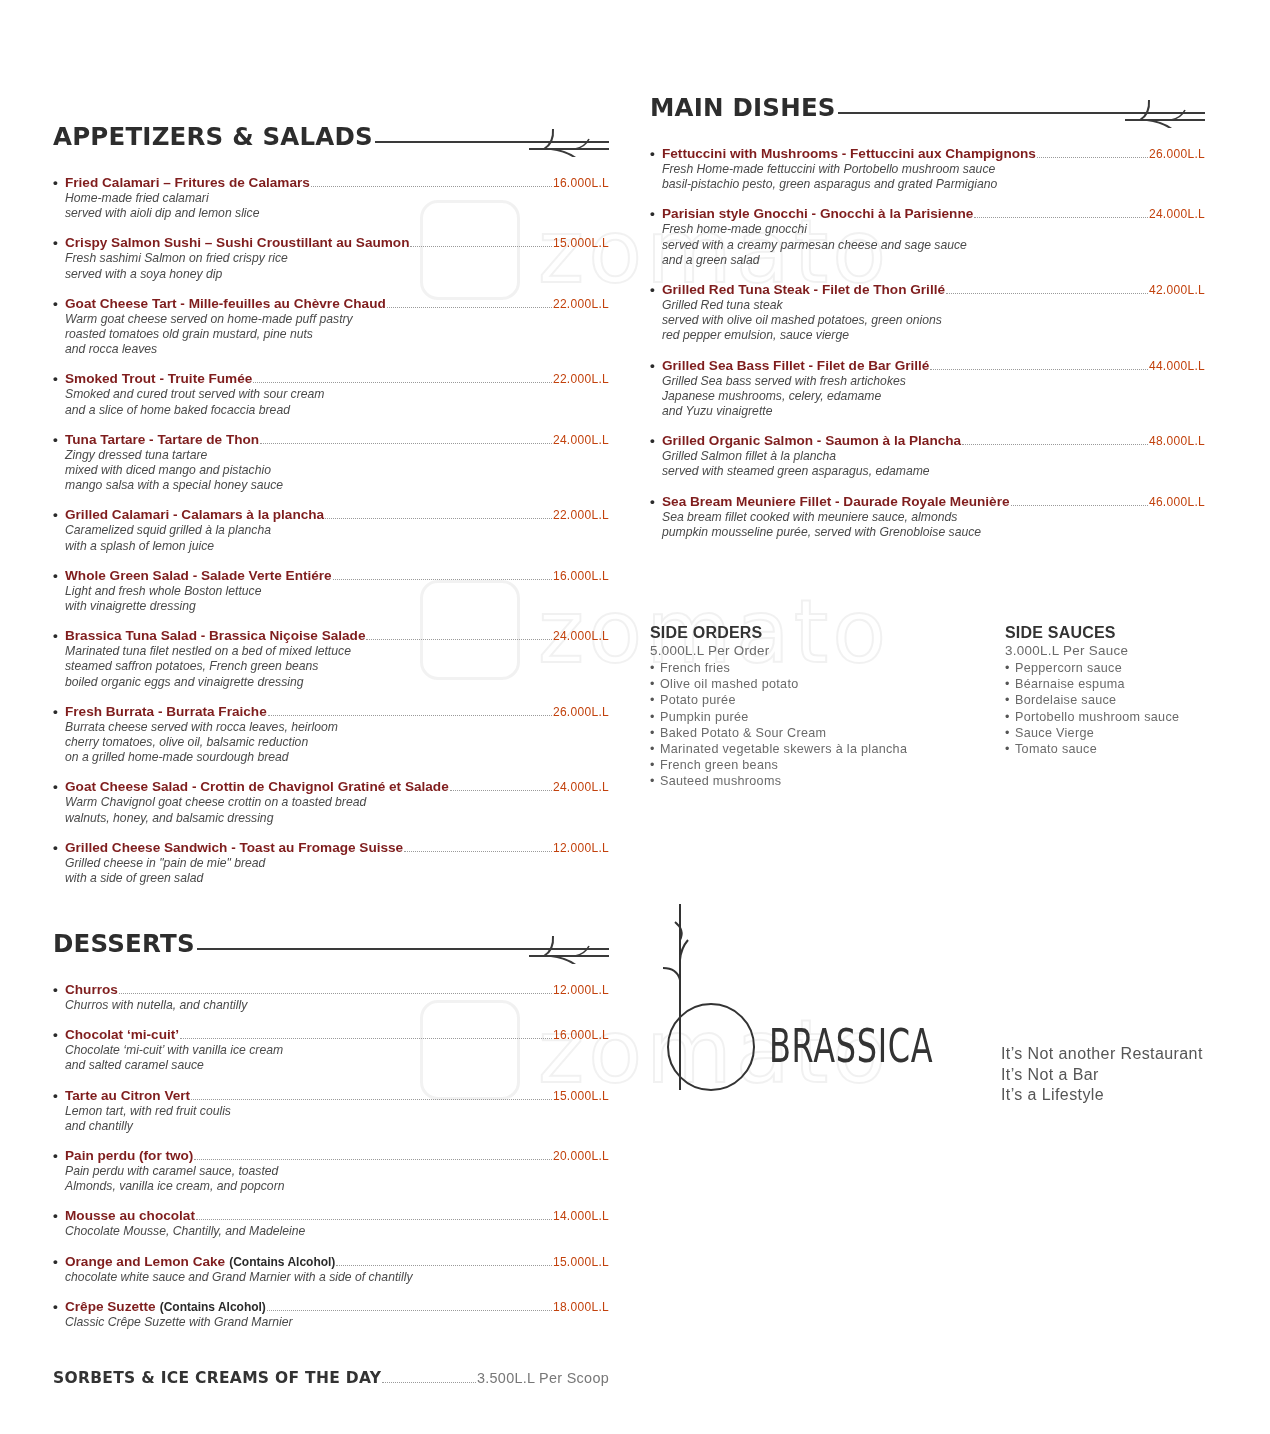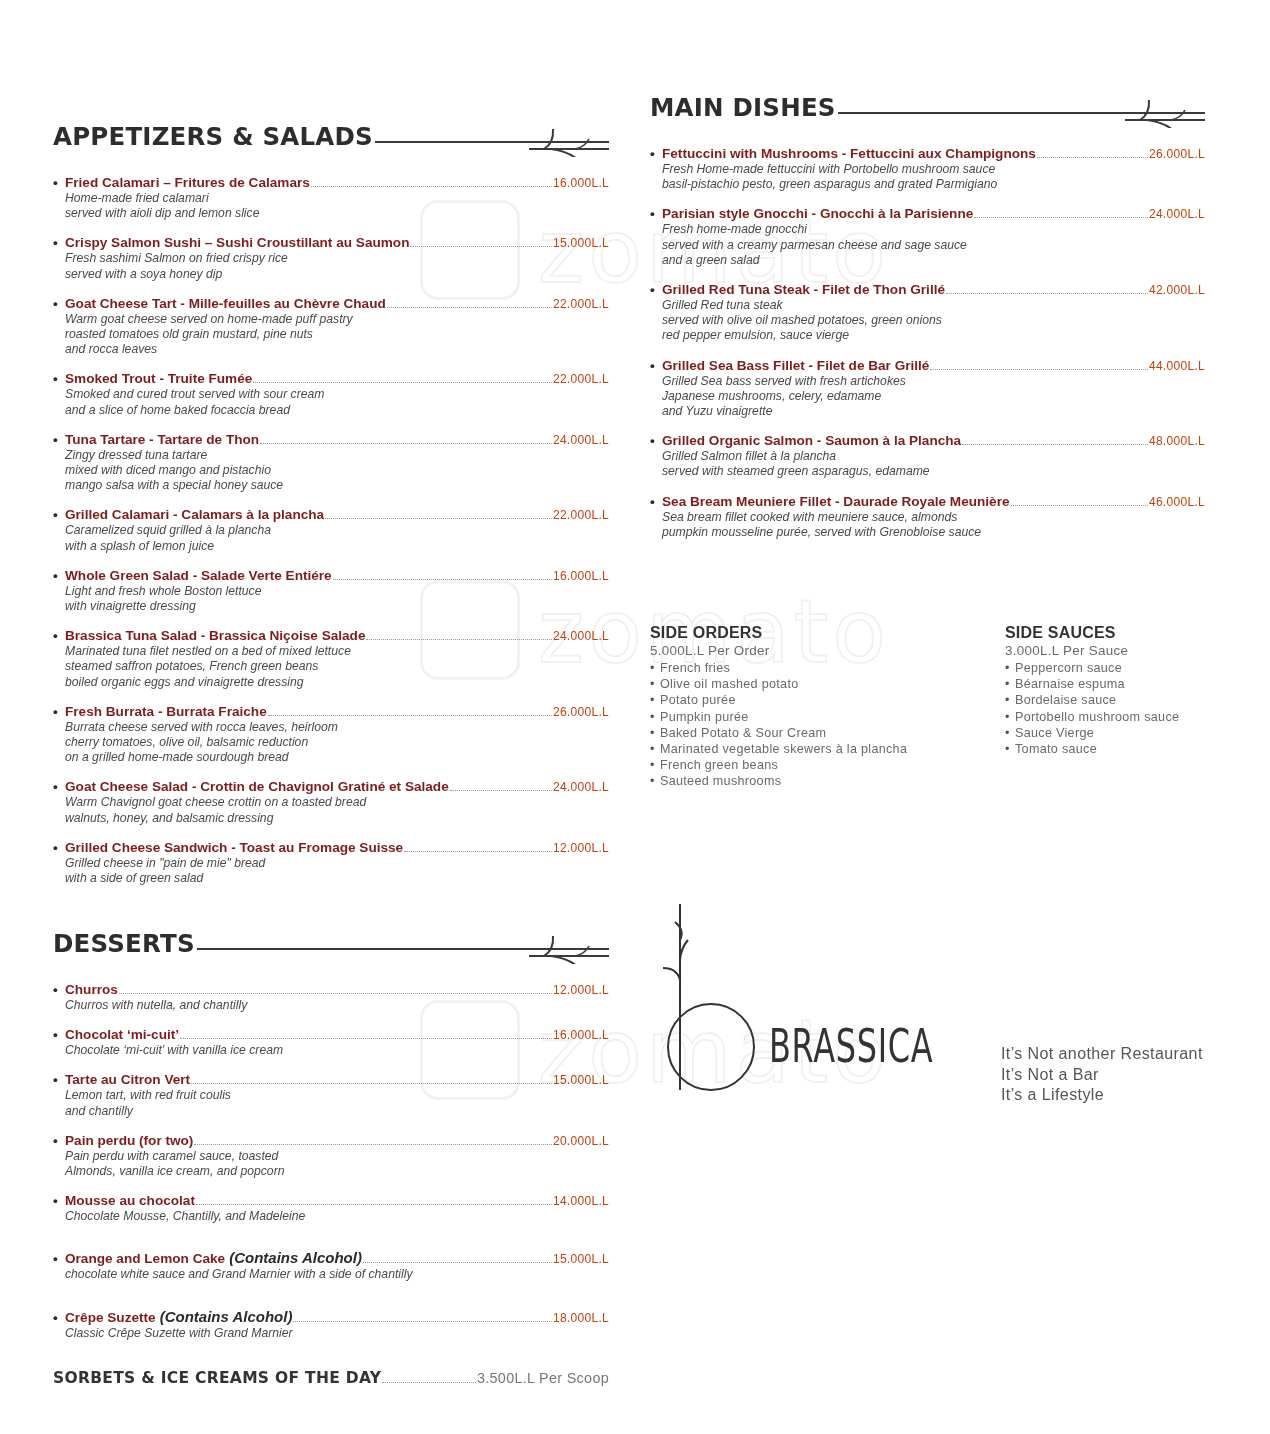--- a/index.html
+++ b/index.html
@@ -14,21 +14,21 @@
   .section-title { font-family: "DejaVu Sans", sans-serif; font-weight: bold; font-size: 24.5px; letter-spacing: 0.2px; color: #2d2d2d; line-height: 1; white-space: nowrap; }
   .section-rule { flex: 1; position: relative; height: 34px; }
   .section-rule .line { position: absolute; left: 2px; right: 0; bottom: 6px; height: 2px; background: #3a3a3a; }
   .section-rule svg { position: absolute; right: 0; bottom: -8px; }
 
   .items { margin-top: 26px; }
   .item { margin-bottom: 14px; }
   .item-line { display: flex; align-items: baseline; font-size: 13.6px; line-height: 15px; }
   .bullet { font-weight: bold; width: 12px; flex: none; color: #2b2b2b; }
   .item-name { font-weight: bold; white-space: nowrap; color: #7f1d1d; }
-  .item-note { font-weight: bold; font-style: italic; font-size: 15px; margin-left: 4px; white-space: nowrap; margin-top: 12px; }
+  .item-note { font-weight: bold; font-size: 12px; margin-left: 4px; white-space: nowrap; }
   .dots { flex: 1; border-bottom: 1px dotted #9a9a9a; margin: 0 1px 3px 1px; min-width: 4px; height: 1px; }
   .price { white-space: nowrap; color: #c2410c; font-size: 12px; letter-spacing: 0.3px; }
   .desc { padding-left: 12px; font-style: italic; font-size: 12.2px; line-height: 15.2px; color: #4a4a4a; }
 
   .side-block { position: absolute; }
   .side-title { font-weight: bold; font-size: 16px; color: #333; letter-spacing: 0.2px; line-height: 19px; }
   .side-sub { font-size: 13.4px; color: #6a6a6a; letter-spacing: 0.3px; line-height: 18px; }
   .side-list { list-style: none; }
   .side-list li { font-size: 12.6px; color: #6a6a6a; line-height: 16.2px; letter-spacing: 0.3px; }
   .side-list li .b { display: inline-block; width: 10px; color: #555; }
@@ -326,20 +326,21 @@
         <div class="desc">Churros with nutella, and chantilly</div>
       </div>
       <div class="item">
         <div class="item-line">
           <span class="bullet">•</span>
           <span class="item-name">Chocolat ‘mi-cuit’</span>
           <span class="dots"></span>
           <span class="price">16.000L.L</span>
         </div>
         <div class="desc">Chocolate ‘mi-cuit’ with vanilla ice cream</div>
+        <div class="desc">and salted caramel sauce</div>
       </div>
       <div class="item">
         <div class="item-line">
           <span class="bullet">•</span>
           <span class="item-name">Tarte au Citron Vert</span>
           <span class="dots"></span>
           <span class="price">15.000L.L</span>
         </div>
         <div class="desc">Lemon tart, with red fruit coulis</div>
         <div class="desc">and chantilly</div>

